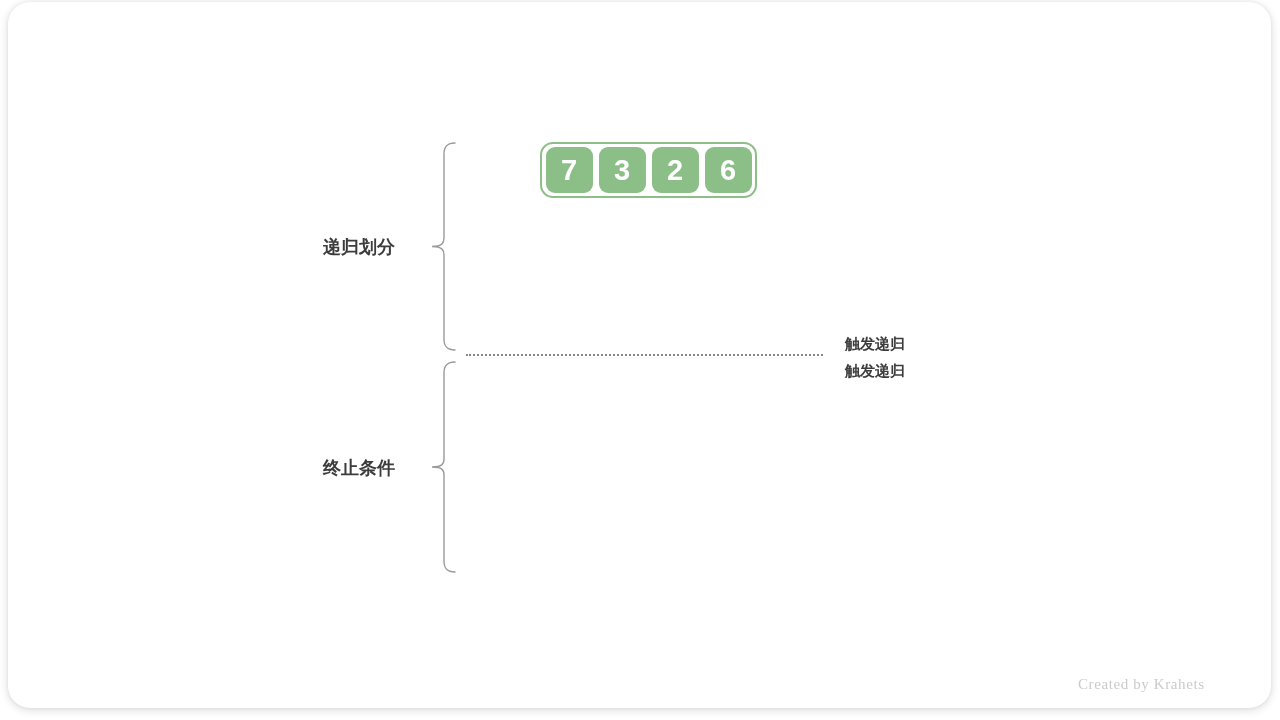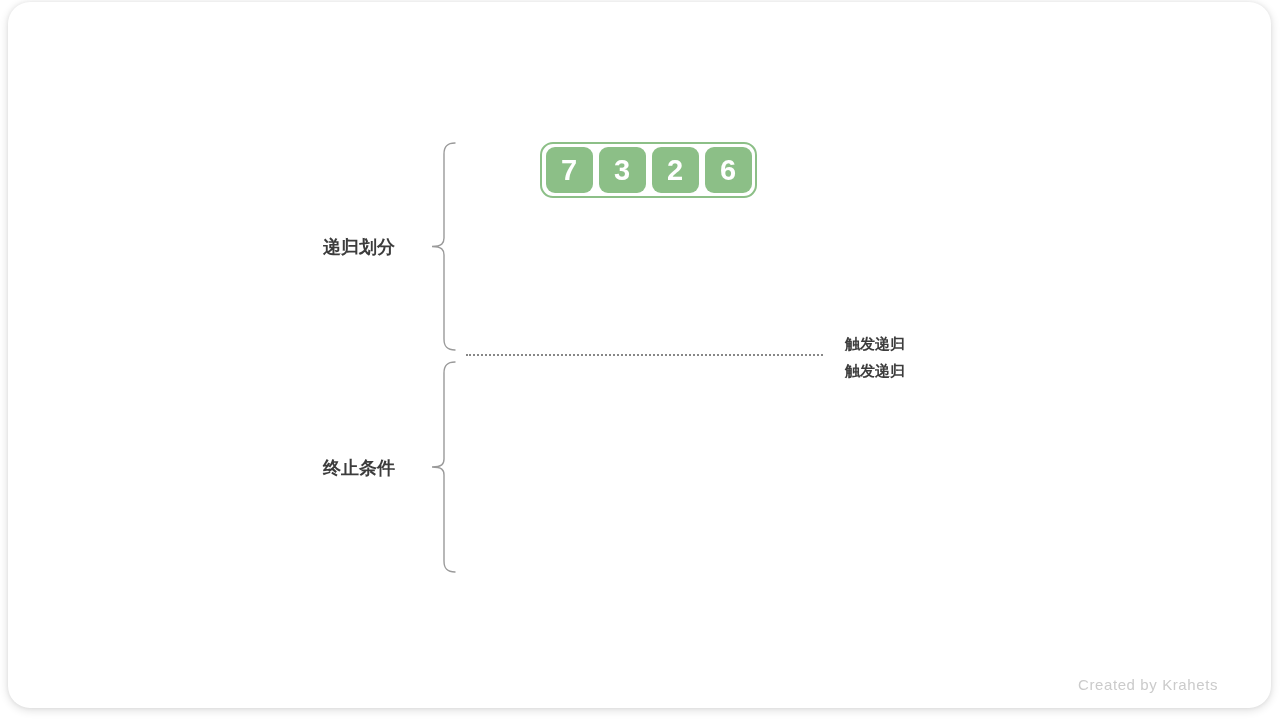--- a/index.html
+++ b/index.html
@@ -105,21 +105,21 @@
     color: var(--label-text, #3C3C3C);
     line-height: 27px;
     white-space: nowrap;
   }
 
   
   .watermark {
     position: absolute;
     left: 1078px;
     top: 676px;
-    font-family: Liberation Sans, sans-serif;
+    font-family: Liberation Serif, serif;
     font-size: 15px;
     letter-spacing: 0.6px;
     color: var(--watermark-gray, #CBCBCB);
     white-space: nowrap;
   }
 </style>
 </head>
 <body>
 
 <div class="card"></div>

